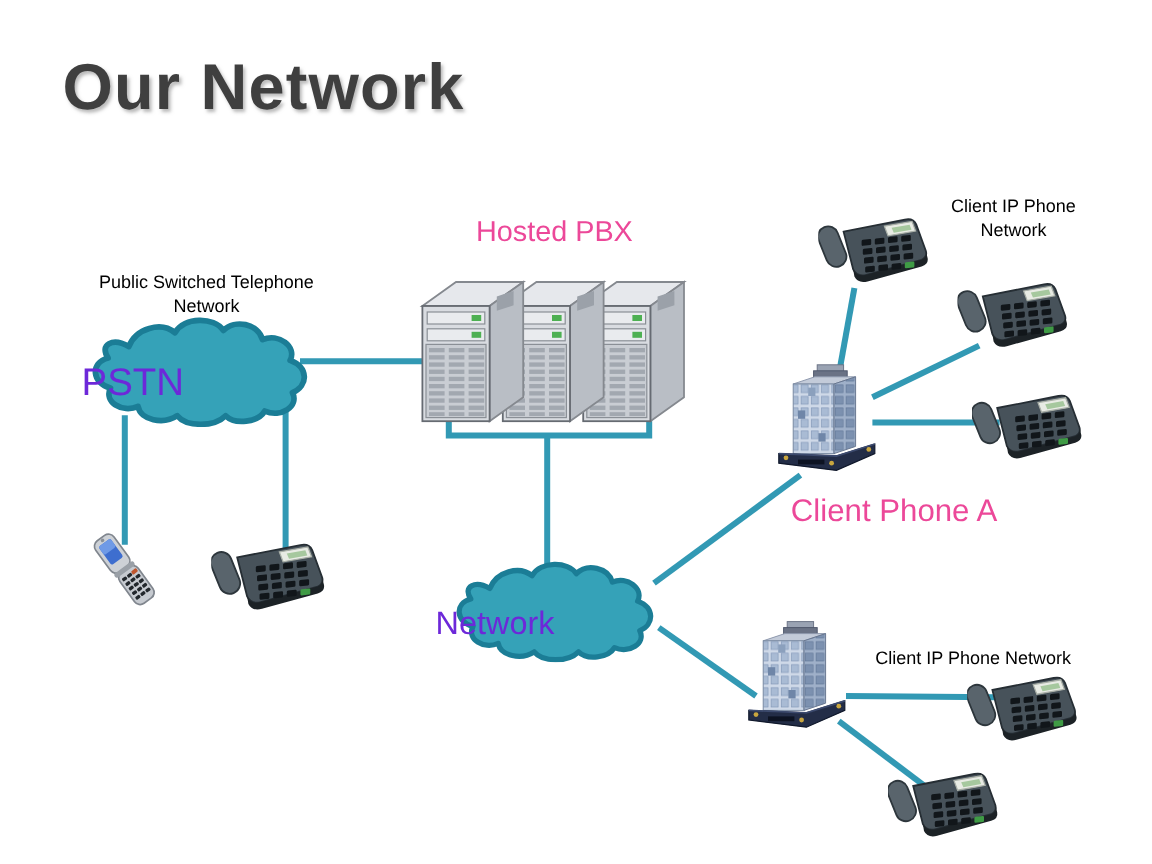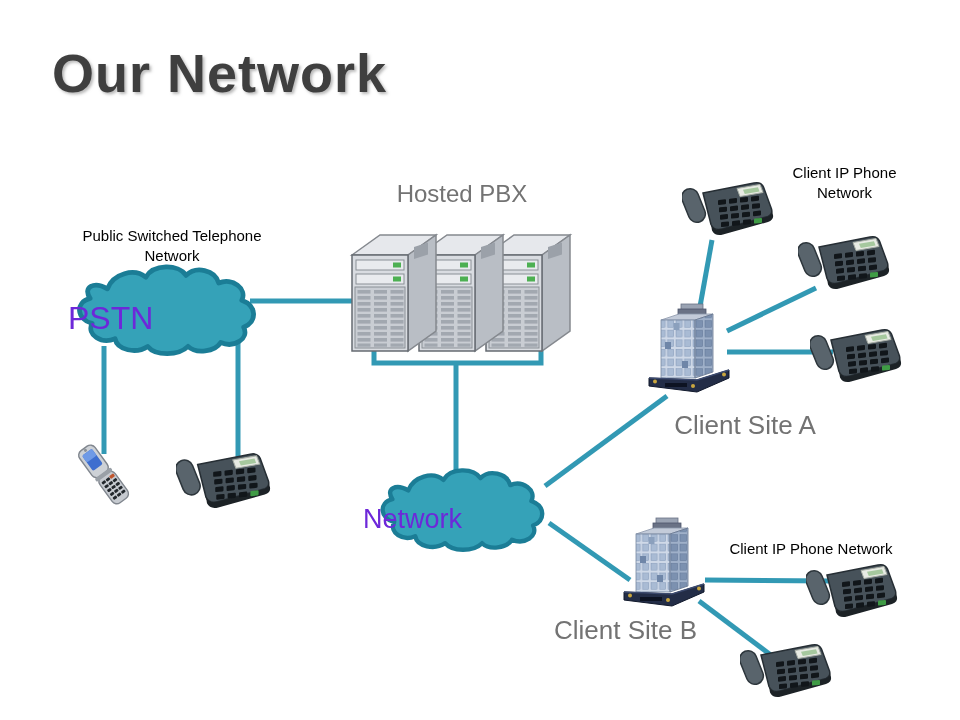--- a/index.html
+++ b/index.html
@@ -10,21 +10,21 @@
   .abs{position:absolute;}
   #title{
     left:52px;top:42px;width:520px;
     font-size:54px;font-weight:bold;letter-spacing:1px;color:#3F3F3F;
     text-shadow:2px 2px 3px rgba(130,130,130,0.55);
   }
   .caption{
     font-size:15px;line-height:20px;color:#000;text-align:center;font-weight:400;
   }
   .big-label{
-    color:#737373;text-align:center;white-space:nowrap;
+    color:#ec4899;text-align:center;white-space:nowrap;
   }
   .cloud-label{
     color:#6d28d9;white-space:nowrap;margin-top:16px;
   }
   svg{display:block;}
 </style>
 </head>
 <body>
 
 <div id="slide">
@@ -232,19 +232,18 @@
   <svg class="abs" style="left:72px;top:436px" width="66" height="76">
       <use href="#sym-cell-phone"></use>
     </svg>
 
   <div class="abs caption" style="left:82px;top:226px;width:180px">Public Switched Telephone Network</div>
 
   <div class="abs big-label" style="left:362px;top:180px;width:200px;font-size:24px">Hosted PBX</div>
 
   <div class="abs caption" style="left:772px;top:163px;width:145px">Client IP Phone Network</div>
 
-  <div class="abs big-label" style="left:655px;top:410px;width:180px;font-size:26px">Client Site A</div>
+  <div class="abs big-label" style="left:655px;top:410px;width:180px;font-size:26px">Client Phone A</div>
 
   <div class="abs caption" style="left:706px;top:539px;width:210px;white-space:nowrap">Client IP Phone Network</div>
 
-  <div class="abs big-label" style="left:548px;top:615px;width:155px;font-size:26px">Client Site B</div>
 
 </div>
 
 </body></html>

